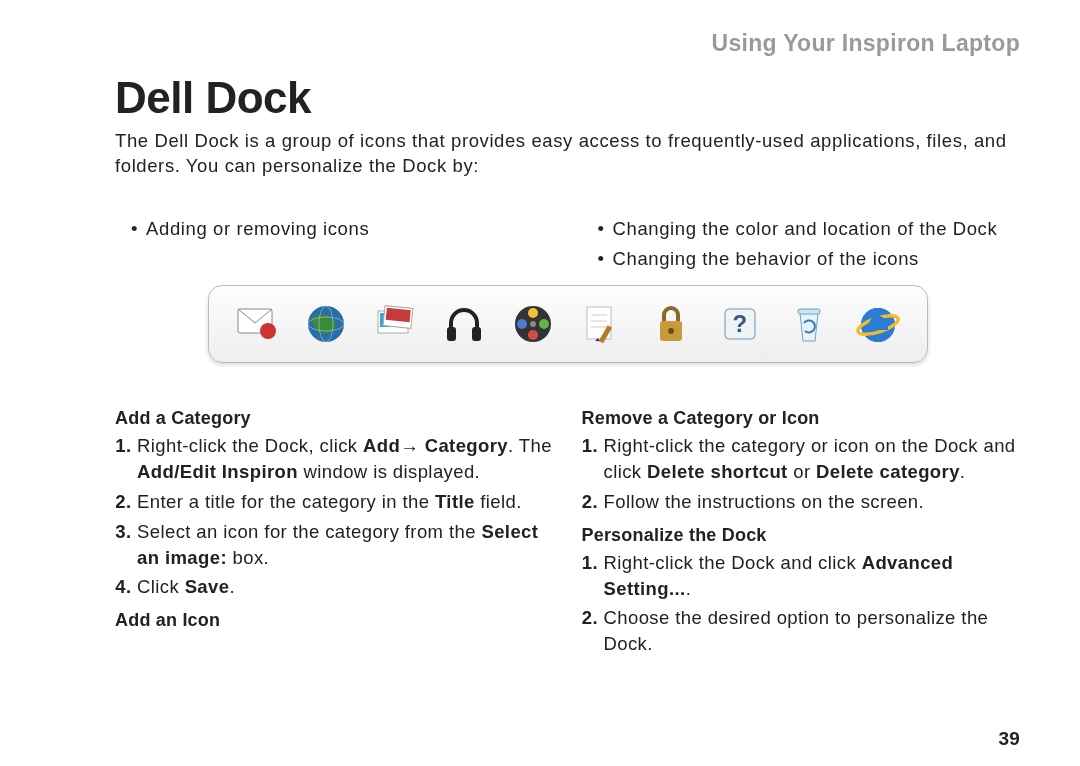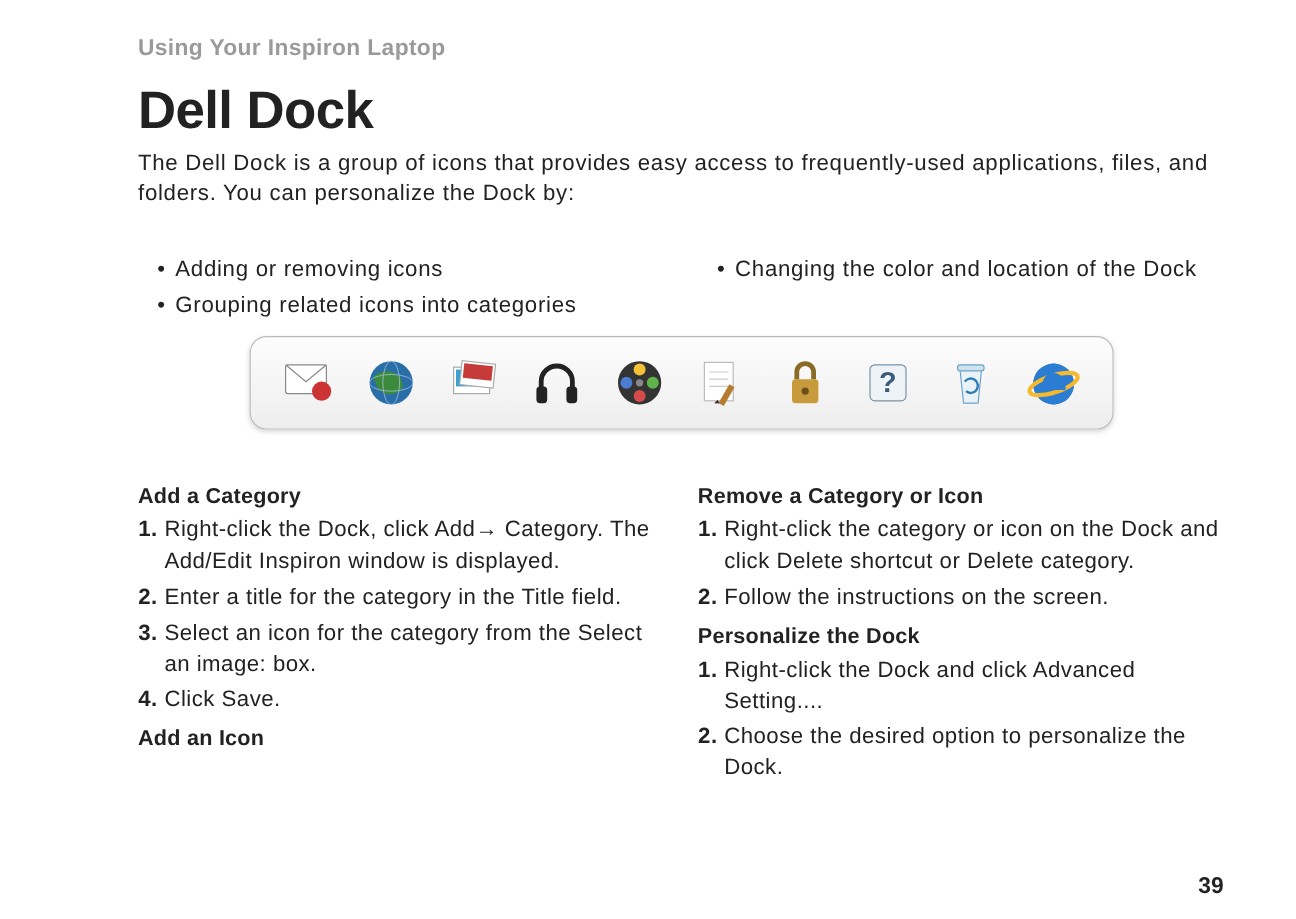--- a/index.html
+++ b/index.html
@@ -7,23 +7,24 @@
     width: 1080px;
     height: 766px;
     background: #fff;
     font-family: "Helvetica Neue", Arial, sans-serif;
     color: #222;
     padding: 30px 60px 30px 115px;
     position: relative;
     letter-spacing: 0.2px;
   }
   .header-label {
+    text-align: right;
     font-weight: 700;
     color: #9a9a9a;
-    font-size: 19px;
+    font-size: 23px;
     margin-bottom: 16px;
     letter-spacing: 0.3px;
   }
   h1 {
     font-size: 44px;
     font-weight: 700;
     margin-bottom: 6px;
     font-family: "Arial Black", Arial, sans-serif;
     letter-spacing: -0.5px;
   }
@@ -90,41 +91,41 @@
     letter-spacing: 0.4px;
     margin-top: 2px;
   }
   .pagenum {
     position: absolute;
     bottom: 16px;
     right: 60px;
     font-weight: 700;
     font-size: 19px;
   }
-  b { font-weight: 400; }
+  b { font-weight: 700; }
 </style>
 </head>
 <body>
 
 <div class="header-label">Using Your Inspiron Laptop</div>
 
 <h1>Dell Dock</h1>
 
 <p class="intro">The Dell Dock is a group of icons that provides easy access to frequently-used applications, files, and folders. You can personalize the Dock by:</p>
 
 <div class="two-col">
   <div class="col">
     <ul class="bullets">
       <li>Adding or removing icons</li>
-      <li>Grouping related icons into categories</li>
     </ul>
   </div>
   <div class="col">
     <ul class="bullets">
       <li>Changing the color and location of the Dock</li>
+      <li>Changing the behavior of the icons</li>
     </ul>
   </div>
 </div>
 
 <div class="dock">
   <span class="ico">
     <svg width="46" height="46" viewBox="0 0 46 46">
       <rect x="4" y="8" width="34" height="24" rx="2" fill="#fff" stroke="#888"></rect>
       <polyline points="4,8 21,22 38,8" fill="none" stroke="#888"></polyline>
       <circle cx="34" cy="30" r="8" fill="#c33"></circle>

